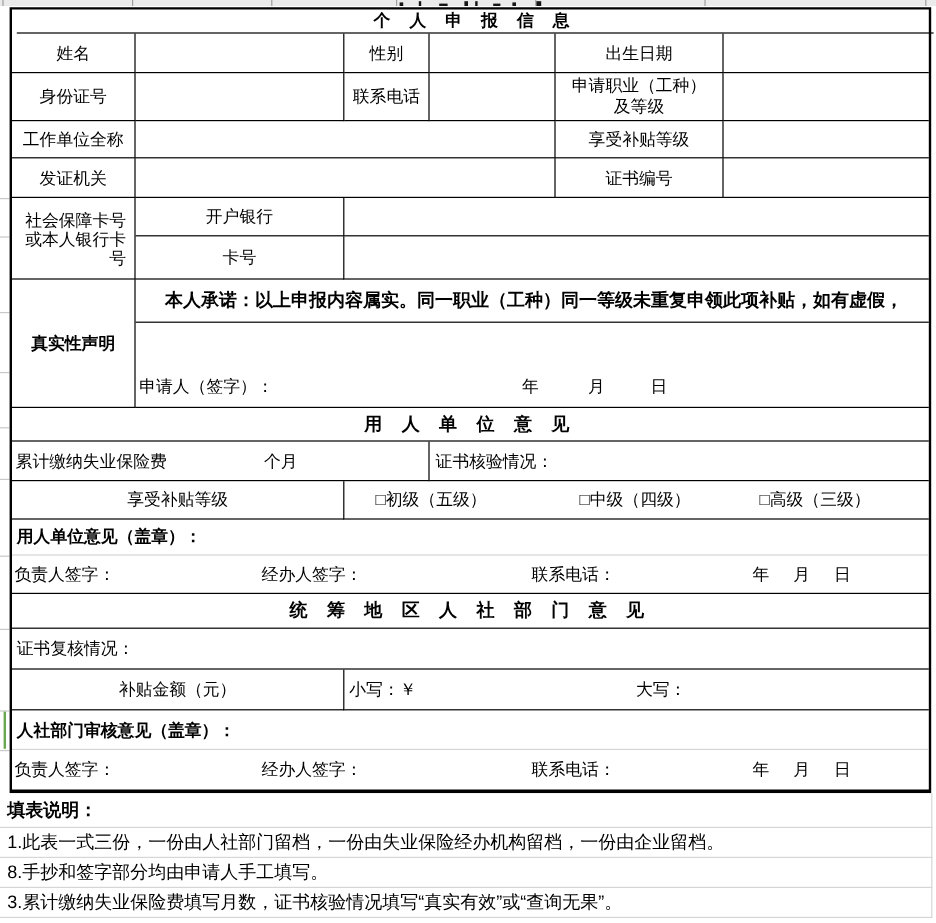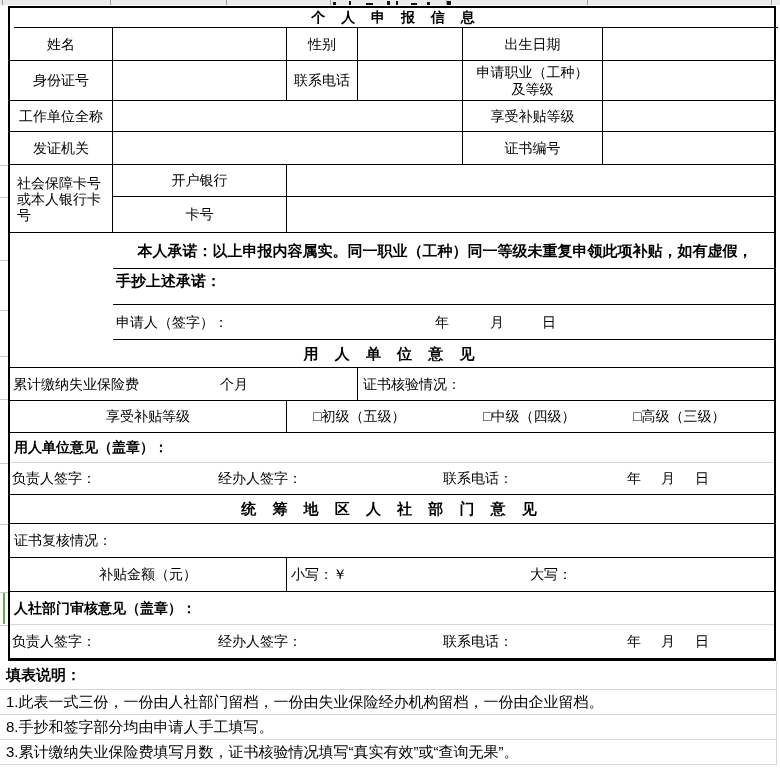--- a/index.html
+++ b/index.html
@@ -9,21 +9,21 @@
   .strip{position:absolute;left:0;top:0;width:780px;height:5px;background:#ebebeb;}
   .tick{position:absolute;top:0;width:1px;height:5px;background:#9f9f9f;}
   .frag{position:absolute;background:#161616;}
   
   .stub{position:absolute;left:0;width:8px;height:1px;background:#c9c9c9;}
   
   .tbl{position:absolute;left:8px;top:6px;width:768px;height:655px;box-sizing:border-box;
        border:2px solid #000;border-bottom-width:3px;background:#fff;}
   .c{position:absolute;box-sizing:border-box;border-right:1px solid #000;border-bottom:1px solid #000;
      font-size:14px;display:flex;align-items:center;overflow:hidden;line-height:1.15;}
-  .ctr{justify-content:center;text-align:left;}
+  .ctr{justify-content:center;text-align:right;}
   .lp{padding-left:4px;}
   .nr{border-right:none;}
   .nb{border-bottom:none;}
   .gb{border-bottom:1px solid #d6d6d6;}
   .b{font-weight:bold;}
   .hdr{font-size:15px;font-weight:bold;letter-spacing:6px;justify-content:center;text-align:center;}
   .col2{flex-direction:column;justify-content:center;font-family:Liberation Serif, serif;}
   .abs{position:absolute;top:0;height:100%;display:flex;align-items:center;}
   .commit{flex-direction:row;align-items:center;justify-content:center;
           font-weight:bold;font-size:15px;line-height:17px;padding-left:3px;}
@@ -102,25 +102,23 @@
     <div class="c nr" style="left:593px;top:124px;width:171px;height:33px"></div>
 
     <div class="c ctr" style="left:0;top:157px;width:103px;height:68px">
       <span style="display:inline-block;width:88px;line-height:16px">社会保障卡号或本人银行卡号</span>
     </div>
     <div class="c ctr" style="left:103px;top:157px;width:174px;height:32px">开户银行</div>
     <div class="c nr" style="left:277px;top:157px;width:487px;height:32px"></div>
     <div class="c ctr" style="left:103px;top:189px;width:174px;height:36px">卡号</div>
     <div class="c nr" style="left:277px;top:189px;width:487px;height:36px"></div>
 
+    <div class="c ctr b" style="left:0;top:225px;width:103px;height:107px">真实性声明</div>
     <div class="c nr commit" style="left:103px;top:225px;width:661px;height:36px">
       <div>本人承诺：以上申报内容属实。同一职业（工种）同一等级未重复申领此项补贴，如有虚假，</div>
-    </div>
-    <div class="c nr b topal" style="left:103px;top:261px;width:661px;height:36px;font-size:15px;padding-left:3px">
-      <span>手抄上述承诺：</span>
     </div>
     <div class="c nr" style="left:103px;top:297px;width:661px;height:35px">
       <span style="padding-left:3px">申请人（签字）：</span>
       <span class="abs" style="left:322px">年</span>
       <span class="abs" style="left:377px">月</span>
       <span class="abs" style="left:429px">日</span>
     </div>
 
     <div class="c nr hdr" style="left:0;top:332px;width:764px;height:28px">用 人 单 位 意 见</div>
 

